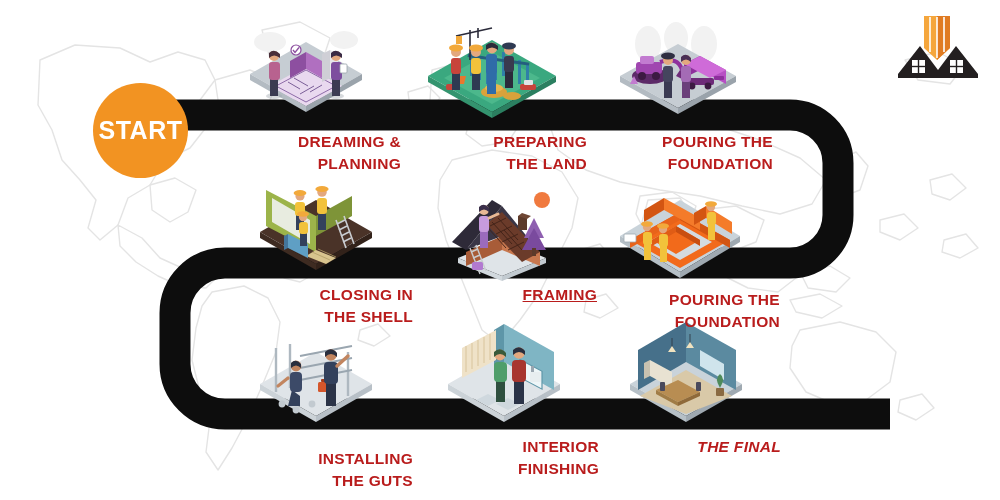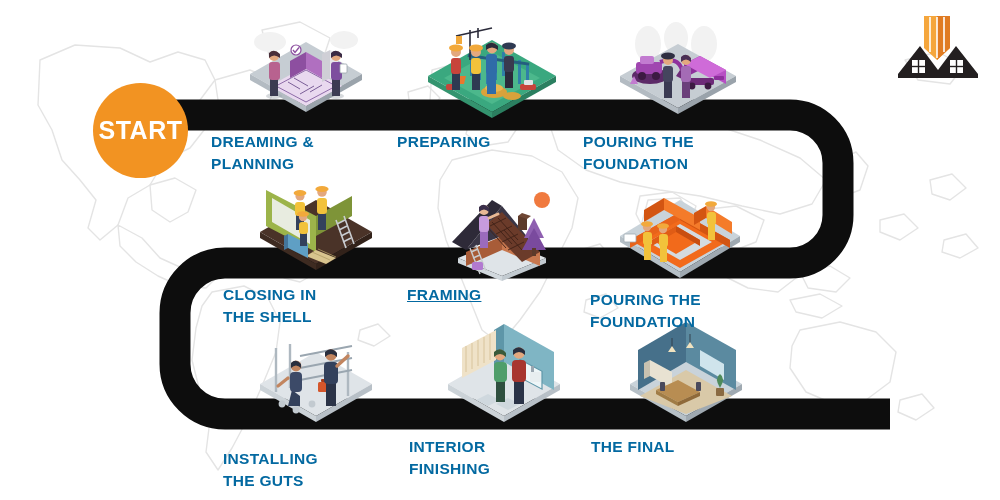--- a/index.html
+++ b/index.html
@@ -32,22 +32,22 @@
     background:#f29322;
     font-size:25px;
   }
   #finish-marker{
     left:828px;top:361px;width:93px;height:93px;
     background:#f29322;
     font-size:23px;
   }
   .step-label{
     position:absolute;
-    text-align:left;
-    color:#0369a1;
+    text-align:right;
+    color:#b91c1c;
     font-weight:bold;
     font-size:15.5px;
     line-height:22px;
     letter-spacing:0.3px;
     text-transform:uppercase;
     width:190px;
   }
   .step-label span{display:block;}
   #logo{position:absolute;left:886px;top:6px;width:100px;height:80px;}
 </style>
@@ -531,20 +531,21 @@
     </div>
 
 
     <div class="step-label" style="left:211px;top:131px;">
       <span>DREAMING &amp;</span>
       <span>PLANNING</span>
     </div>
 
     <div class="step-label" style="left:397px;top:131px;">
       <span>PREPARING</span>
+      <span>THE LAND</span>
     </div>
 
     <div class="step-label" style="left:583px;top:131px;">
       <span>POURING THE</span>
       <span>FOUNDATION</span>
     </div>
 
     <div class="step-label" style="left:223px;top:284px;">
       <span>CLOSING IN</span>
       <span>THE SHELL</span>
@@ -563,21 +564,21 @@
     <div class="step-label" style="left:223px;top:448px;">
       <span>INSTALLING</span>
       <span>THE GUTS</span>
     </div>
 
     <div class="step-label" style="left:409px;top:436px;">
       <span>INTERIOR</span>
       <span>FINISHING</span>
     </div>
 
-    <div class="step-label" style="left:591px;top:436px;">
+    <div class="step-label" style="left:591px;top:436px;font-style:italic;">
       <span>THE FINAL</span>
     </div>
   </div>
 
   <svg id="logo" class="layer" style="z-index:5;" viewBox="0 0 100 80" width="100" height="80">
     <g transform="translate(8,2)">
 
       <path d="M30 8 L56 8 L56 40 L43 52 L30 40 Z" fill="#f5a63c"></path>
       <path d="M43 8 L56 8 L56 40 L43 52 Z" fill="#e07b22"></path>
       <g stroke="#ffffff" stroke-width="1.6">

